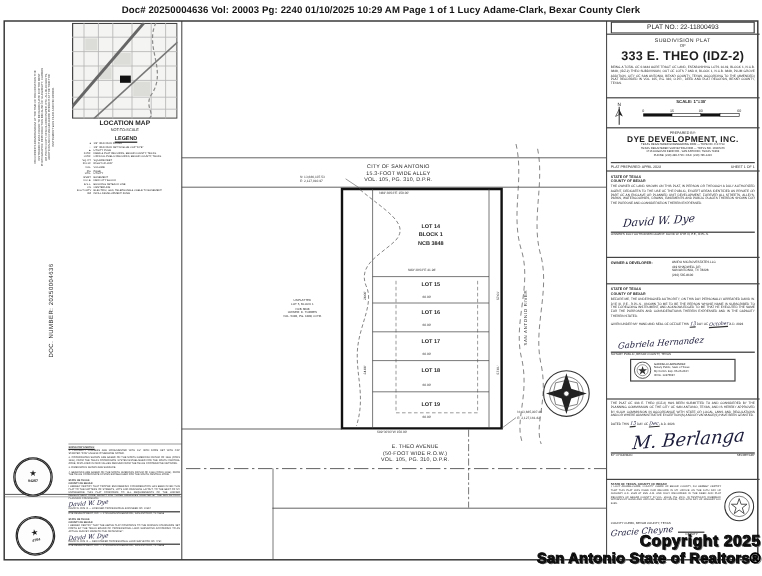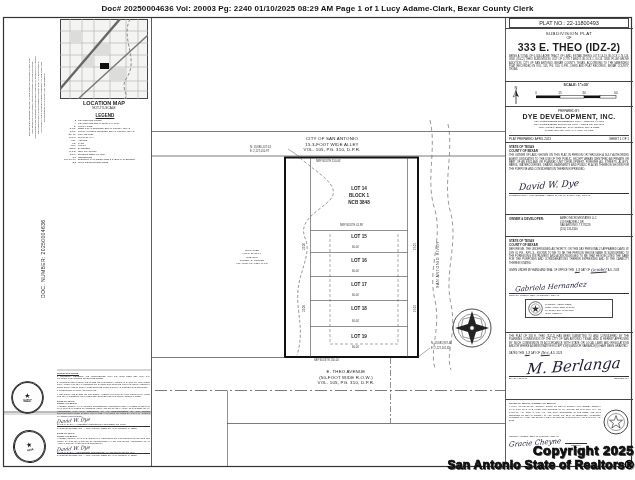--- a/index.html
+++ b/index.html
@@ -72,21 +72,21 @@
   #wm{right:1px;bottom:8px;text-align:right;font-weight:900;color:#161616;
       -webkit-text-stroke:.7px #000;text-shadow:1px 1px 0 #666;line-height:1.1;}
   #wm .l1{font-size:13px;letter-spacing:.5px;}
   #wm .l2{font-size:12.2px;letter-spacing:.2px;}
 </style>
 </head>
 <body>
 
 <div id="page">
 
-  <div id="hdr" class="abs">Doc# 20250004636 Vol: 20003   Pg: 2240 01/10/2025 08:29 AM Page 1 of 1 Lucy Adame-Clark, Bexar County Clerk</div>
+  <div id="hdr" class="abs">Doc# 20250004636 Vol: 20003   Pg: 2240 01/10/2025 10:29 AM Page 1 of 1 Lucy Adame-Clark, Bexar County Clerk</div>
 
   <svg id="lines" class="abs" width="635" height="480" viewBox="0 0 635 480">
 
     <rect x="3.5" y="17.5" width="628" height="449" fill="none" stroke="#333" stroke-width="1.2"></rect>
 
     <line x1="151.5" y1="17.5" x2="151.5" y2="466.5" stroke="#333" stroke-width=".8"></line>
     <line x1="505.5" y1="17.5" x2="505.5" y2="466.5" stroke="#333" stroke-width=".8"></line>
 
     <line x1="57" y1="370" x2="151.5" y2="370" stroke="#555" stroke-width=".5"></line>
     <line x1="3.5" y1="412" x2="151.5" y2="412" stroke="#555" stroke-width=".8"></line>

